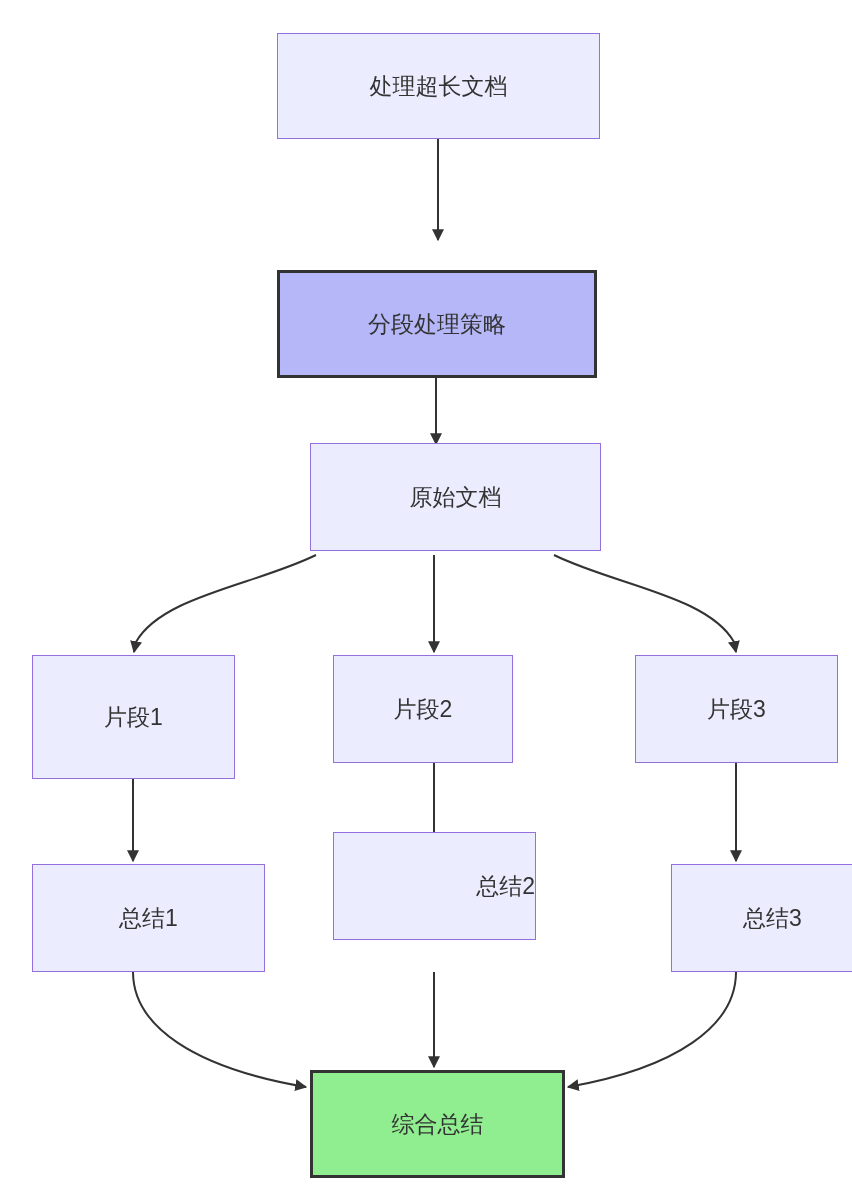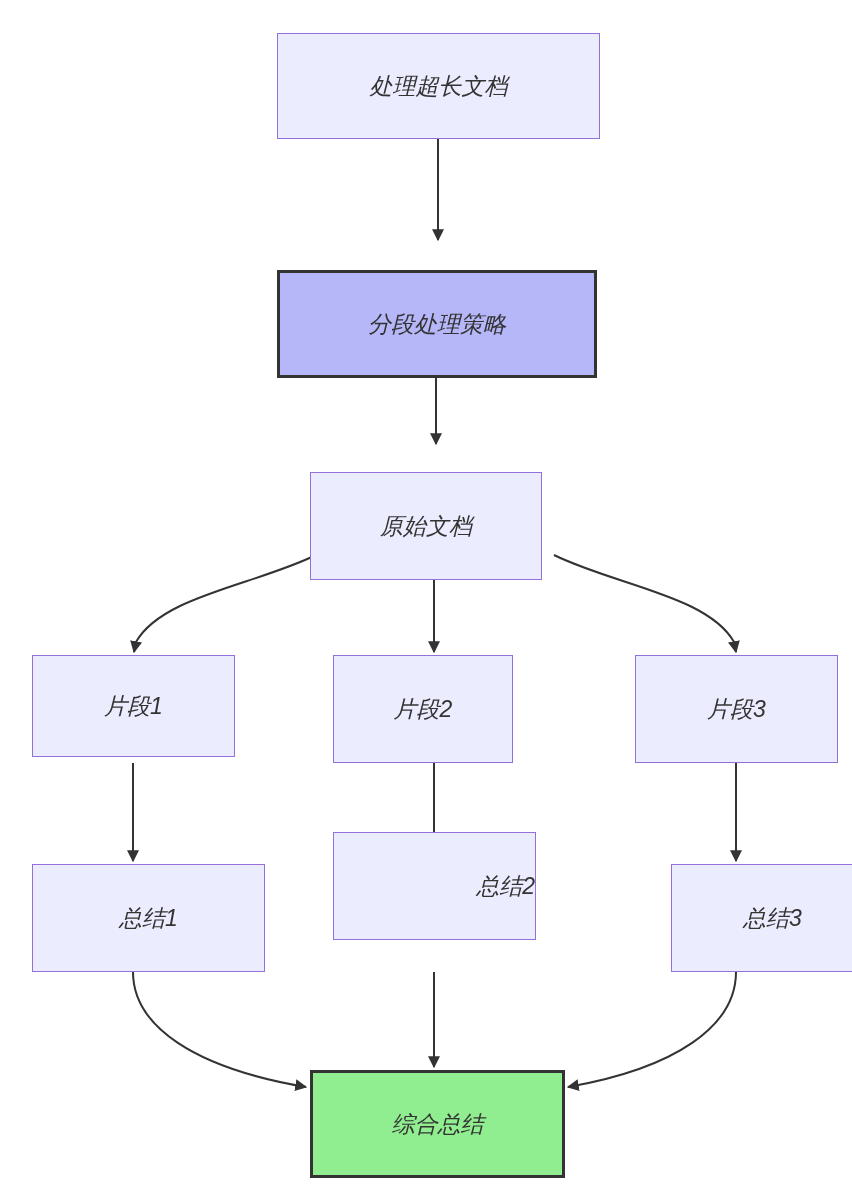--- a/index.html
+++ b/index.html
@@ -7,21 +7,20 @@
     padding: 0;
     background: var(--background, #ffffff);
     font-family: "Liberation Sans", "DejaVu Sans", sans-serif;
   }
   .canvas {
     position: relative;
     width: 852px;
     height: 1196px;
     background: var(--background, #ffffff);
     overflow: hidden;
-    font-style: italic;
   }
   .edges-layer {
     position: absolute;
     left: 0; top: 0;
     width: 852px; height: 1196px;
   }
   .edge {
     fill: none;
     stroke: var(--edge, #333333);
     stroke-width: 2px;
@@ -80,25 +79,25 @@
   </svg>
 
   <div class="node" style="left:277px; top:33px;  width:323px; height:106px;">
     <span>处理超长文档</span>
   </div>
 
   <div class="node node--emphasis" style="left:277px; top:242px; width:320px; height:108px;margin-top:28px;">
     <span>分段处理策略</span>
   </div>
 
-  <div class="node" style="left:310px; top:472px; width:232px; height:108px;">
+  <div class="node" style="left:310px; top:443px; width:291px; height:108px;">
     <span>原始文档</span>
   </div>
 
-  <div class="node" style="left:32px;  top:655px; width:203px; height:102px;">
+  <div class="node" style="left:32px;  top:655px; width:203px; height:124px;">
     <span>片段1</span>
   </div>
 
   <div class="node" style="left:333px; top:655px; width:180px; height:108px;">
     <span>片段2</span>
   </div>
 
   <div class="node" style="left:635px; top:655px; width:203px; height:108px;">
     <span>片段3</span>
   </div>

